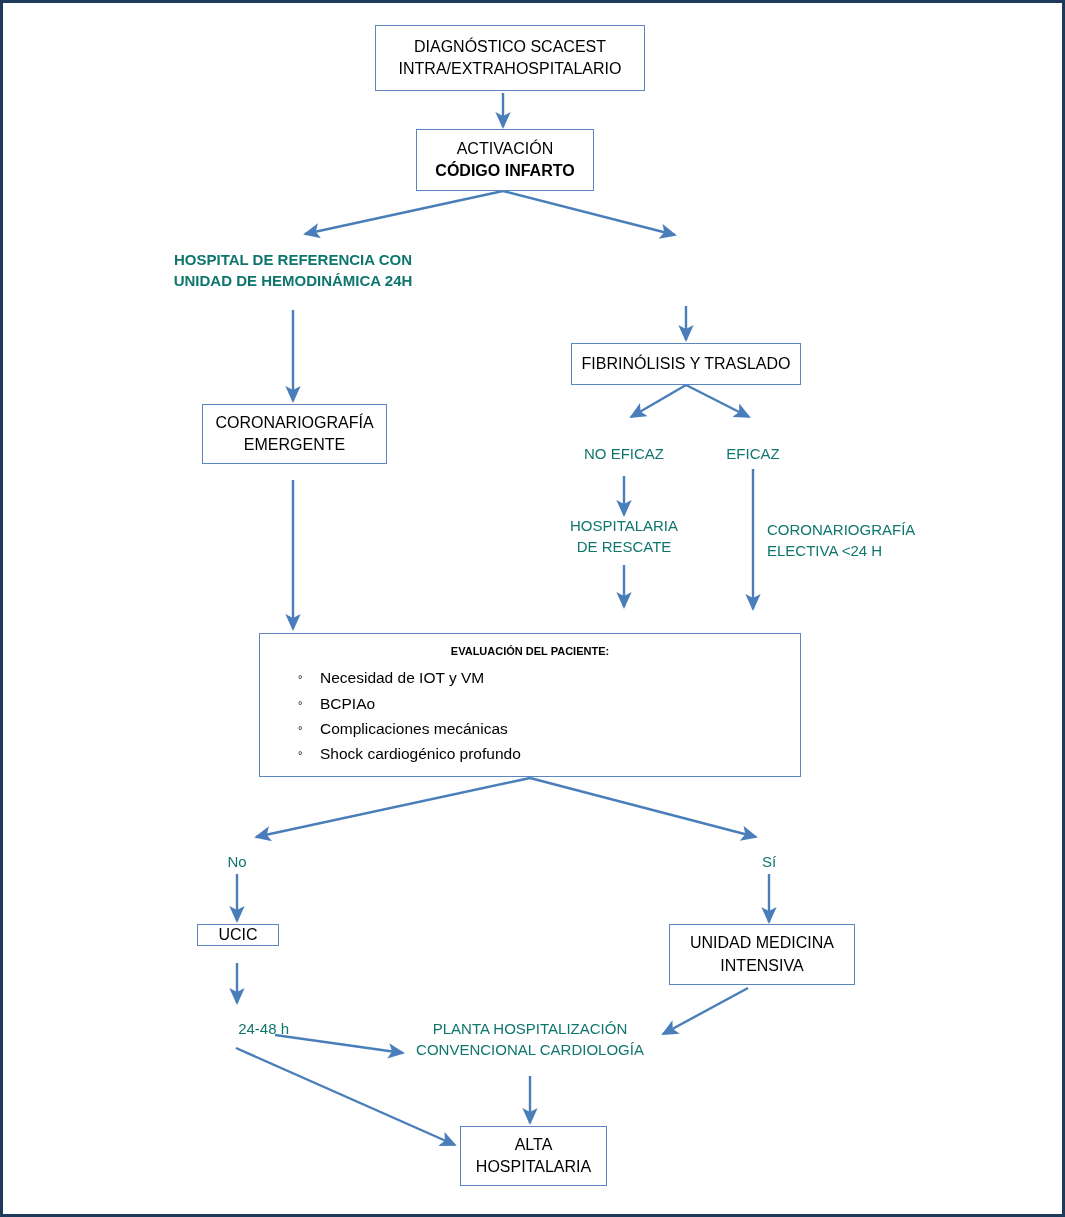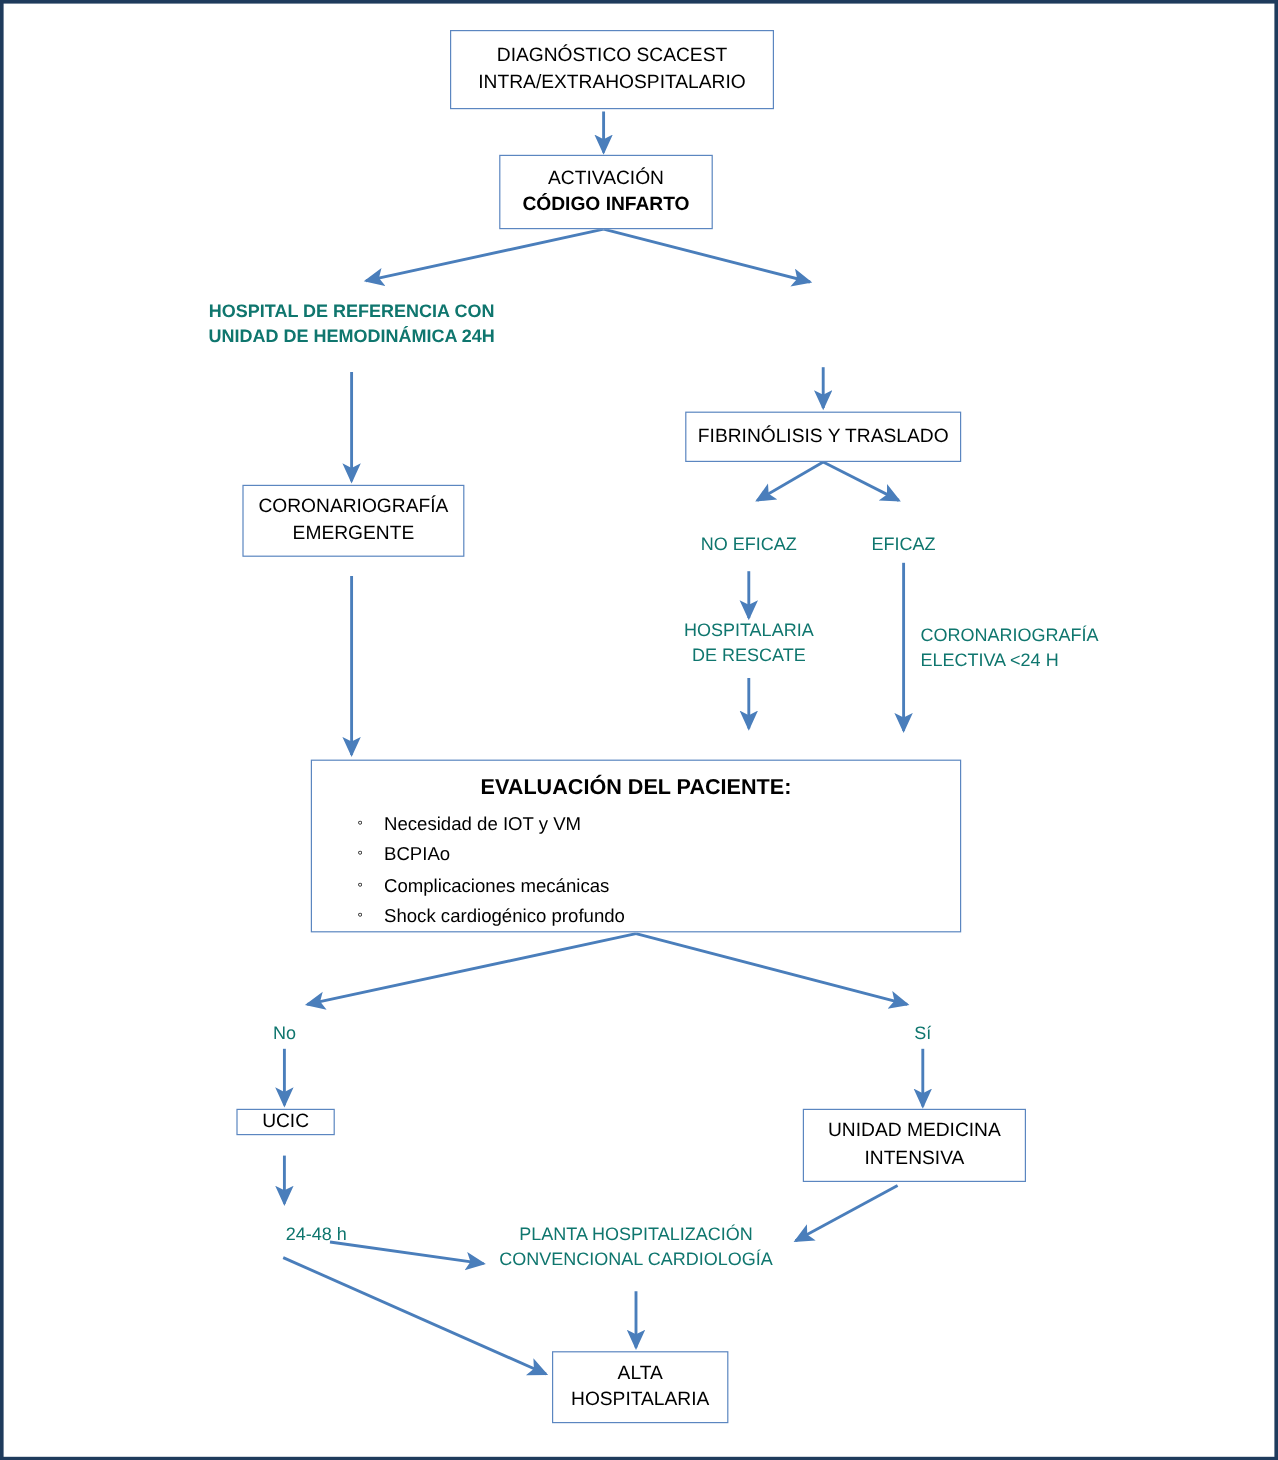--- a/index.html
+++ b/index.html
@@ -54,21 +54,21 @@
   .f16{font-size:16px;}
   .f15{font-size:15px;}
   .evalbox{
     align-items:stretch;
     justify-content:flex-start;
     padding:10px 0 8px 0;
   }
   .eval-title{
     text-align:center;
     font-weight:bold;
-    font-size:18px;
+    font-size:11px;
     margin-bottom:6px;
   }
   .eval-list{
     margin:0;
     padding:0;
     list-style:none;
   }
   .eval-list li{
     display:flex;
     align-items:baseline;

